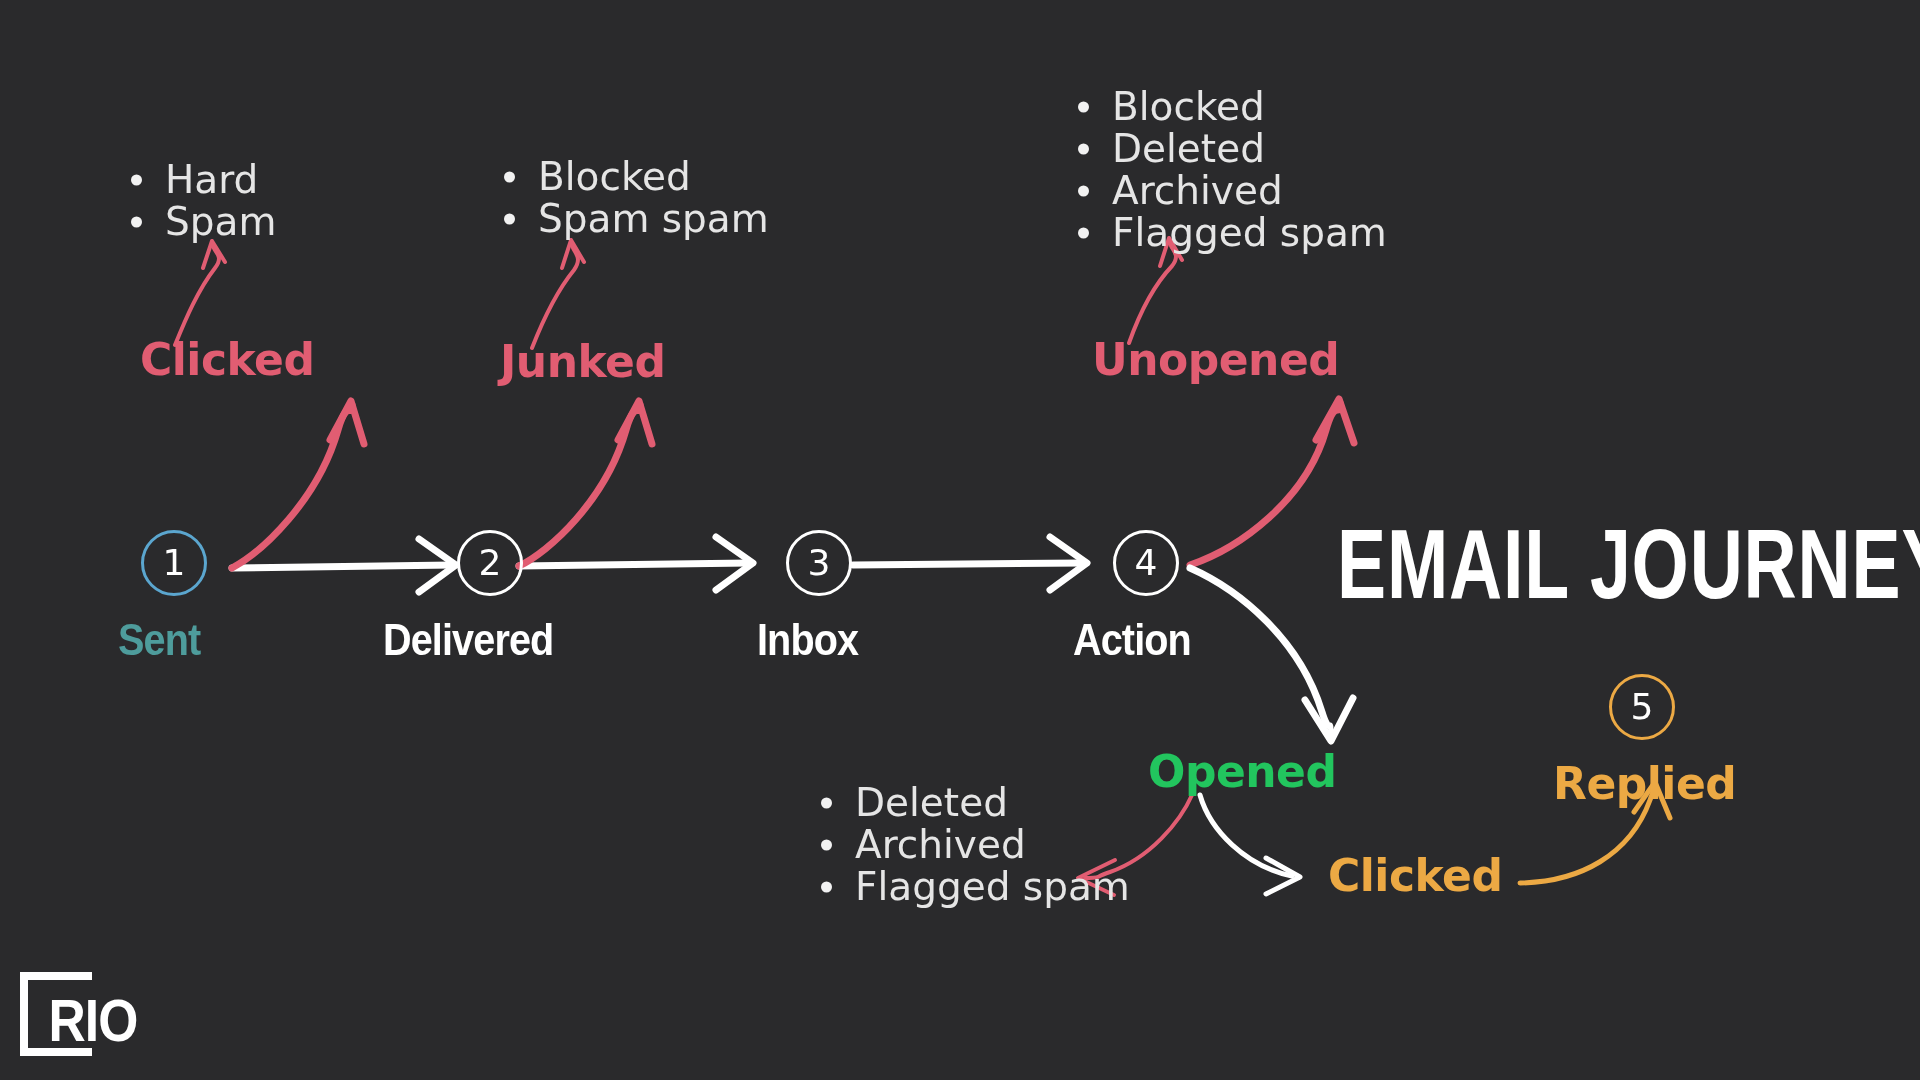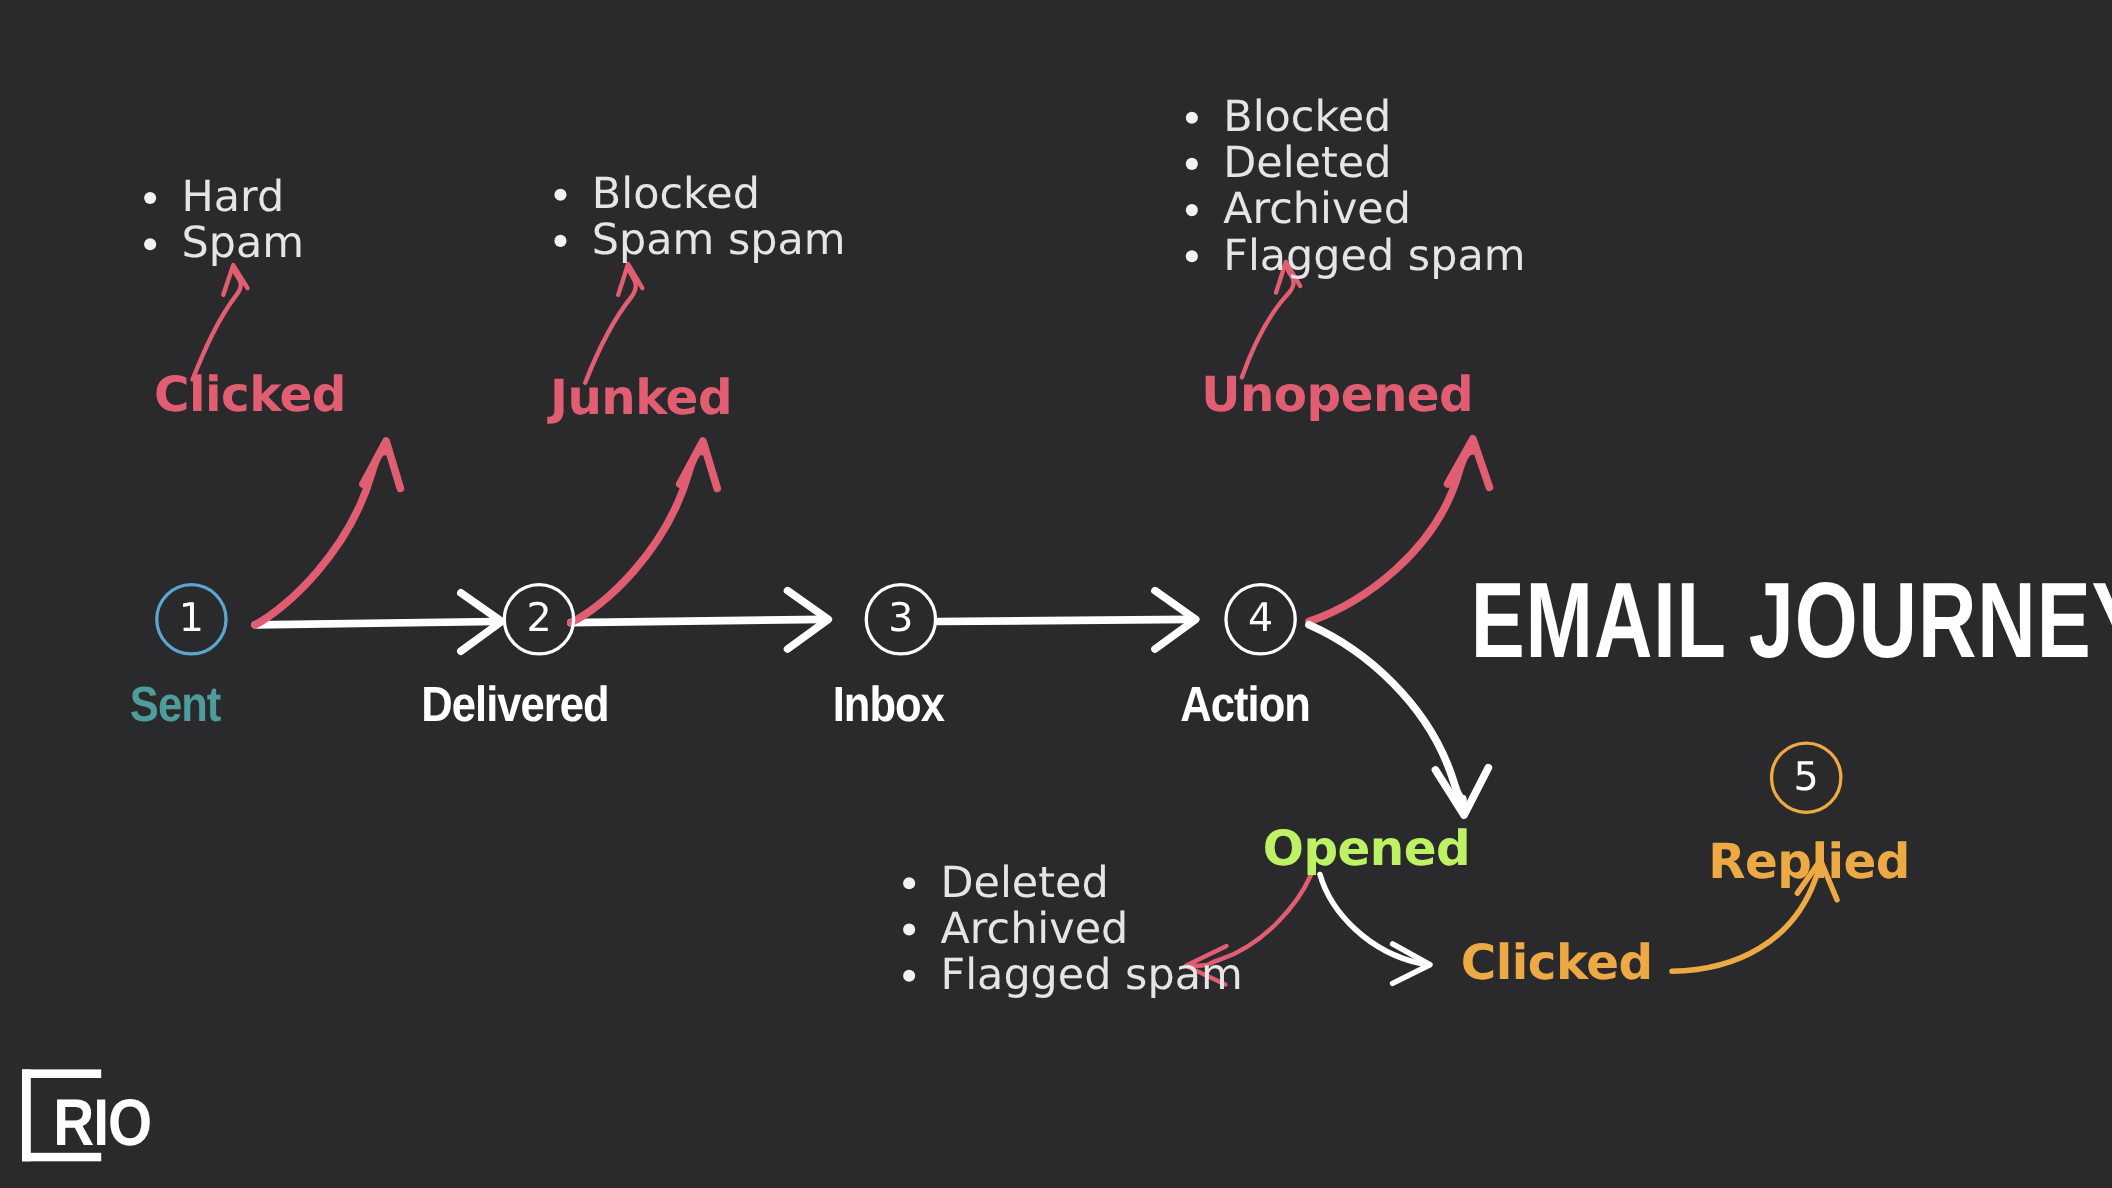--- a/index.html
+++ b/index.html
@@ -59,21 +59,21 @@
   .branch-label {
     position: absolute;
     font-family: "DejaVu Sans", "Liberation Sans", sans-serif;
     font-weight: 700;
     font-size: 44px;
     letter-spacing: -0.5px;
     white-space: nowrap;
   }
   .pink { color: #e15d72; }
   .orange { color: #eca944; }
-  .white { color: #bef264; }
+  .white { color: #22c55e; }
 
   
   .node-circle {
     position: absolute;
     width: 66px;
     height: 66px;
     border-radius: 50%;
     border: 3px solid #ffffff;
     box-sizing: border-box;
     display: flex;

